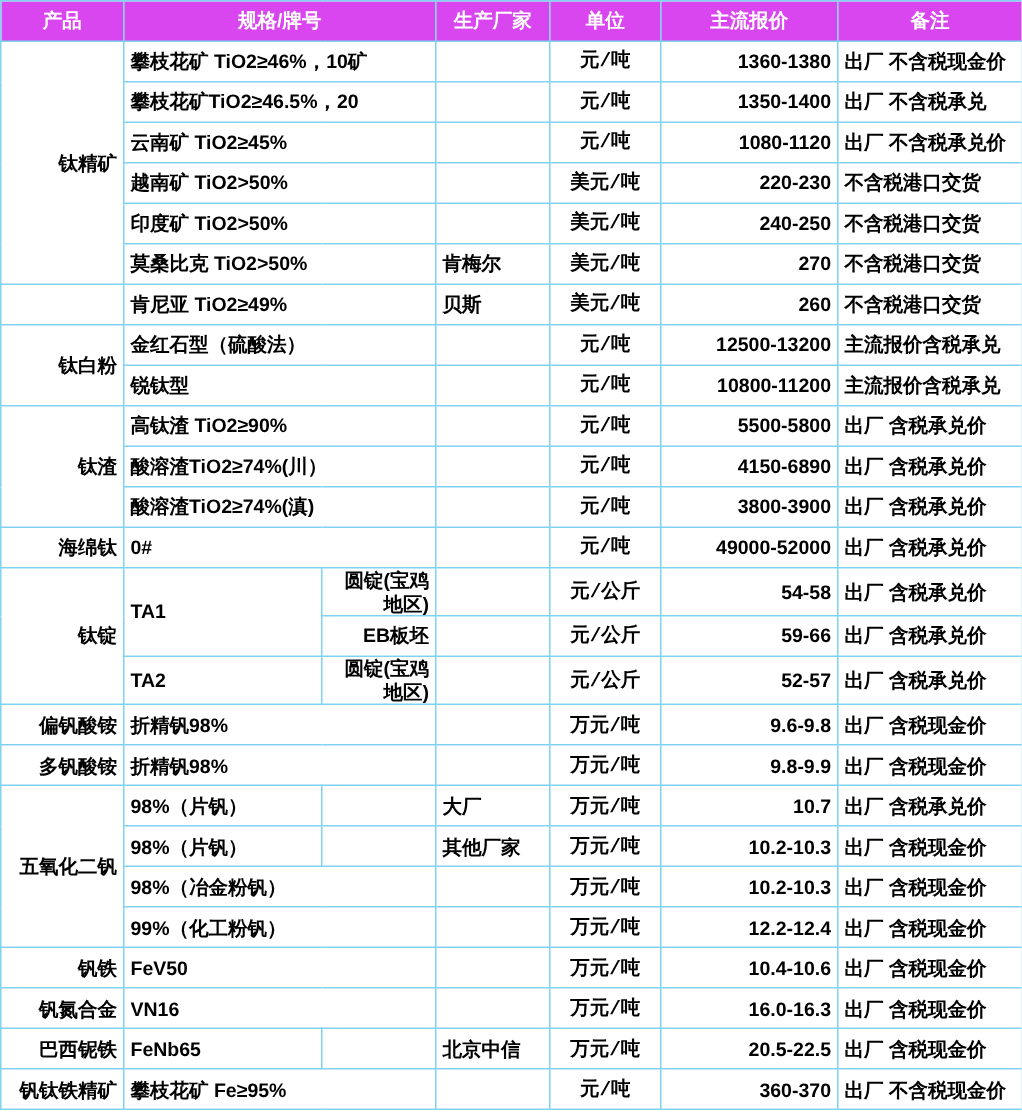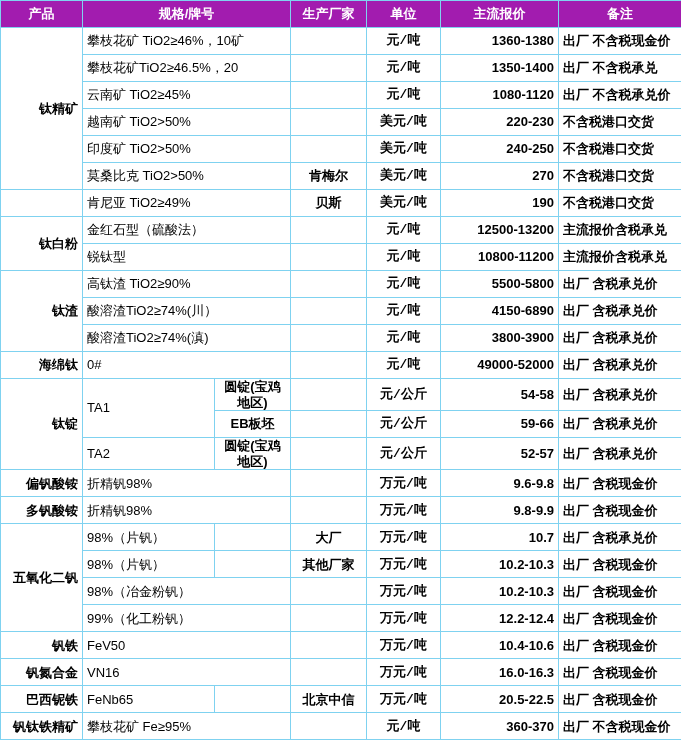--- a/index.html
+++ b/index.html
@@ -22,48 +22,47 @@
   table.price-table td {
     border: 1px solid #7fd2f0;
     font-size: 13px;
     line-height: 1.2;
     padding: 0 4px;
     height: 27px;
     vertical-align: middle;
     box-sizing: border-box;
   }
   thead th {
-    background: #a21caf;
+    background: #d946ef;
     color: #ffffff;
     font-weight: bold;
     text-align: center;
     border: 1px solid #29b5e8;
     height: 34px;
     font-size: 14px;
   }
   td.c-cat {
     text-align: right;
     font-weight: bold;
     font-size: 13.5px;
   }
   td.c-spec {
     text-align: left;
     padding-left: 6px;
-    font-weight: normal;
+    font-weight: bold;
     font-size: 13px;
     margin-left: 34px;
   }
   td.c-spec-sub {
-    text-align: center;
+    text-align: right;
     padding-left: 6px;
     font-weight: bold;
     font-size: 13px;
   }
   td.c-maker {
-    text-align: center;
     font-weight: bold;
     font-size: 13px;
   }
   td.c-unit {
     text-align: center;
     font-weight: bold;
     font-size: 13px;
     font-family: Liberation Mono, monospace;
   }
   td.c-price {
@@ -152,21 +151,21 @@
         <td class="c-maker">肯梅尔</td>
         <td class="c-unit">美元/吨</td>
         <td class="c-price">270</td>
         <td class="c-note">不含税港口交货</td>
       </tr>
       <tr>
         <td class="c-cat empty"></td>
         <td class="c-spec" colspan="2">肯尼亚 TiO2≥49%</td>
         <td class="c-maker">贝斯</td>
         <td class="c-unit">美元/吨</td>
-        <td class="c-price">190</td>
+        <td class="c-price">260</td>
         <td class="c-note">不含税港口交货</td>
       </tr>
       <tr>
         <td class="c-cat" rowspan="2">钛白粉</td>
         <td class="c-spec" colspan="2">金红石型（硫酸法）</td>
         <td class="c-maker"></td>
         <td class="c-unit">元/吨</td>
         <td class="c-price">12500-13200</td>
         <td class="c-note">主流报价含税承兑</td>
       </tr>

